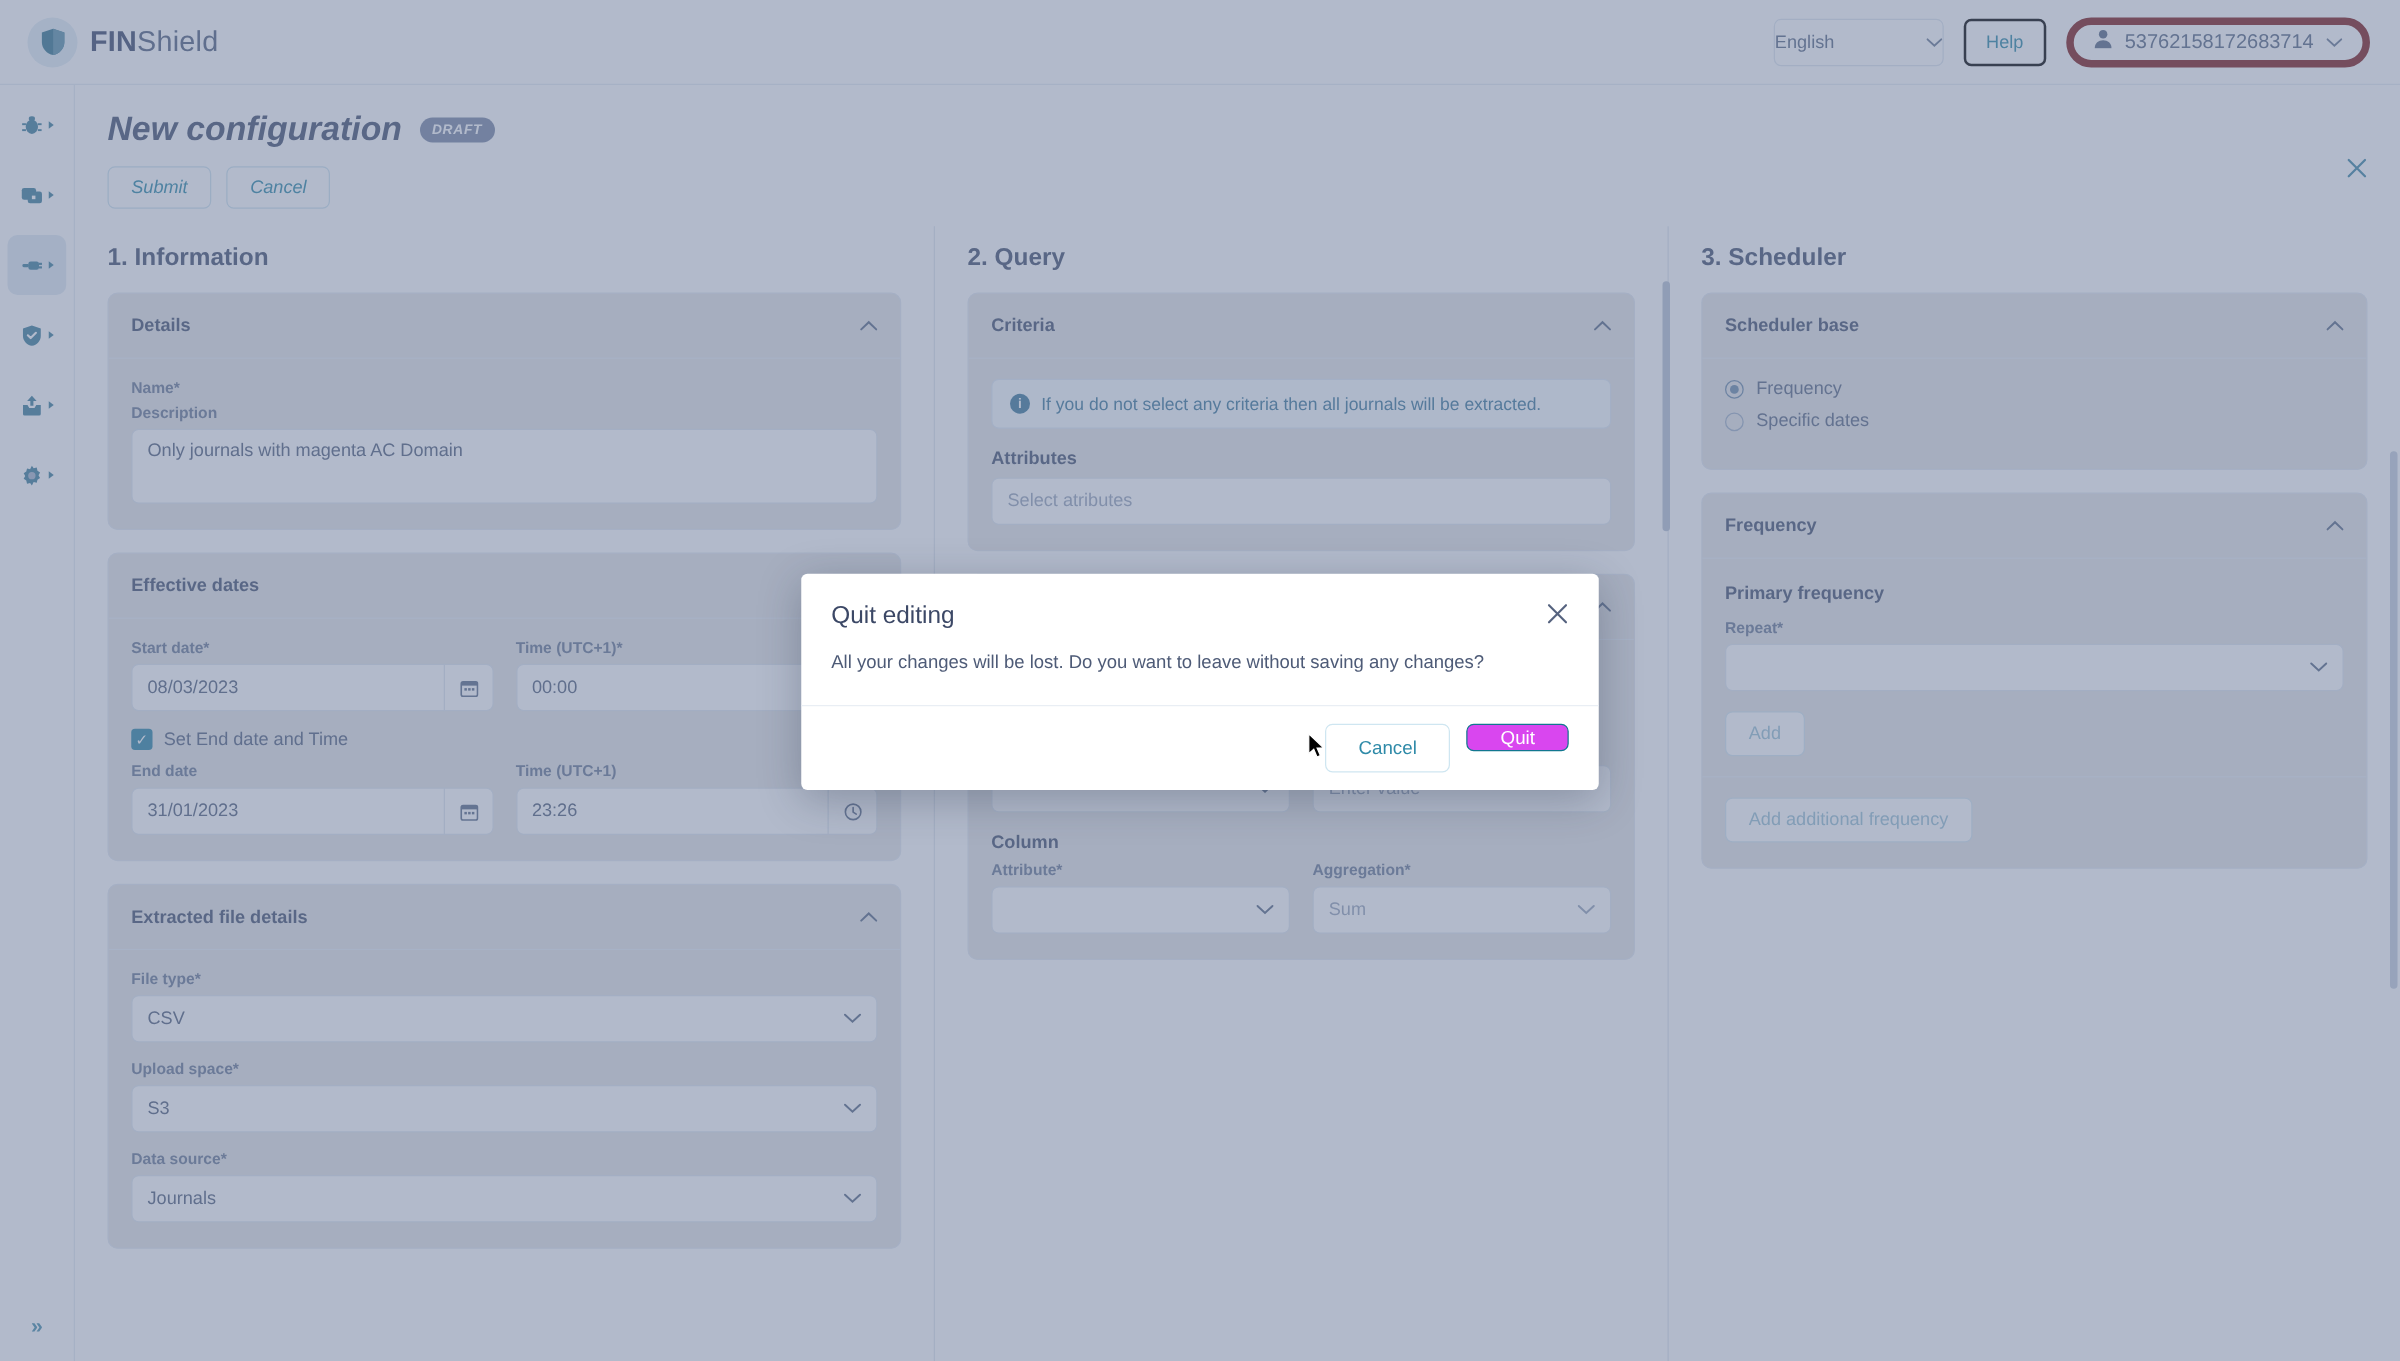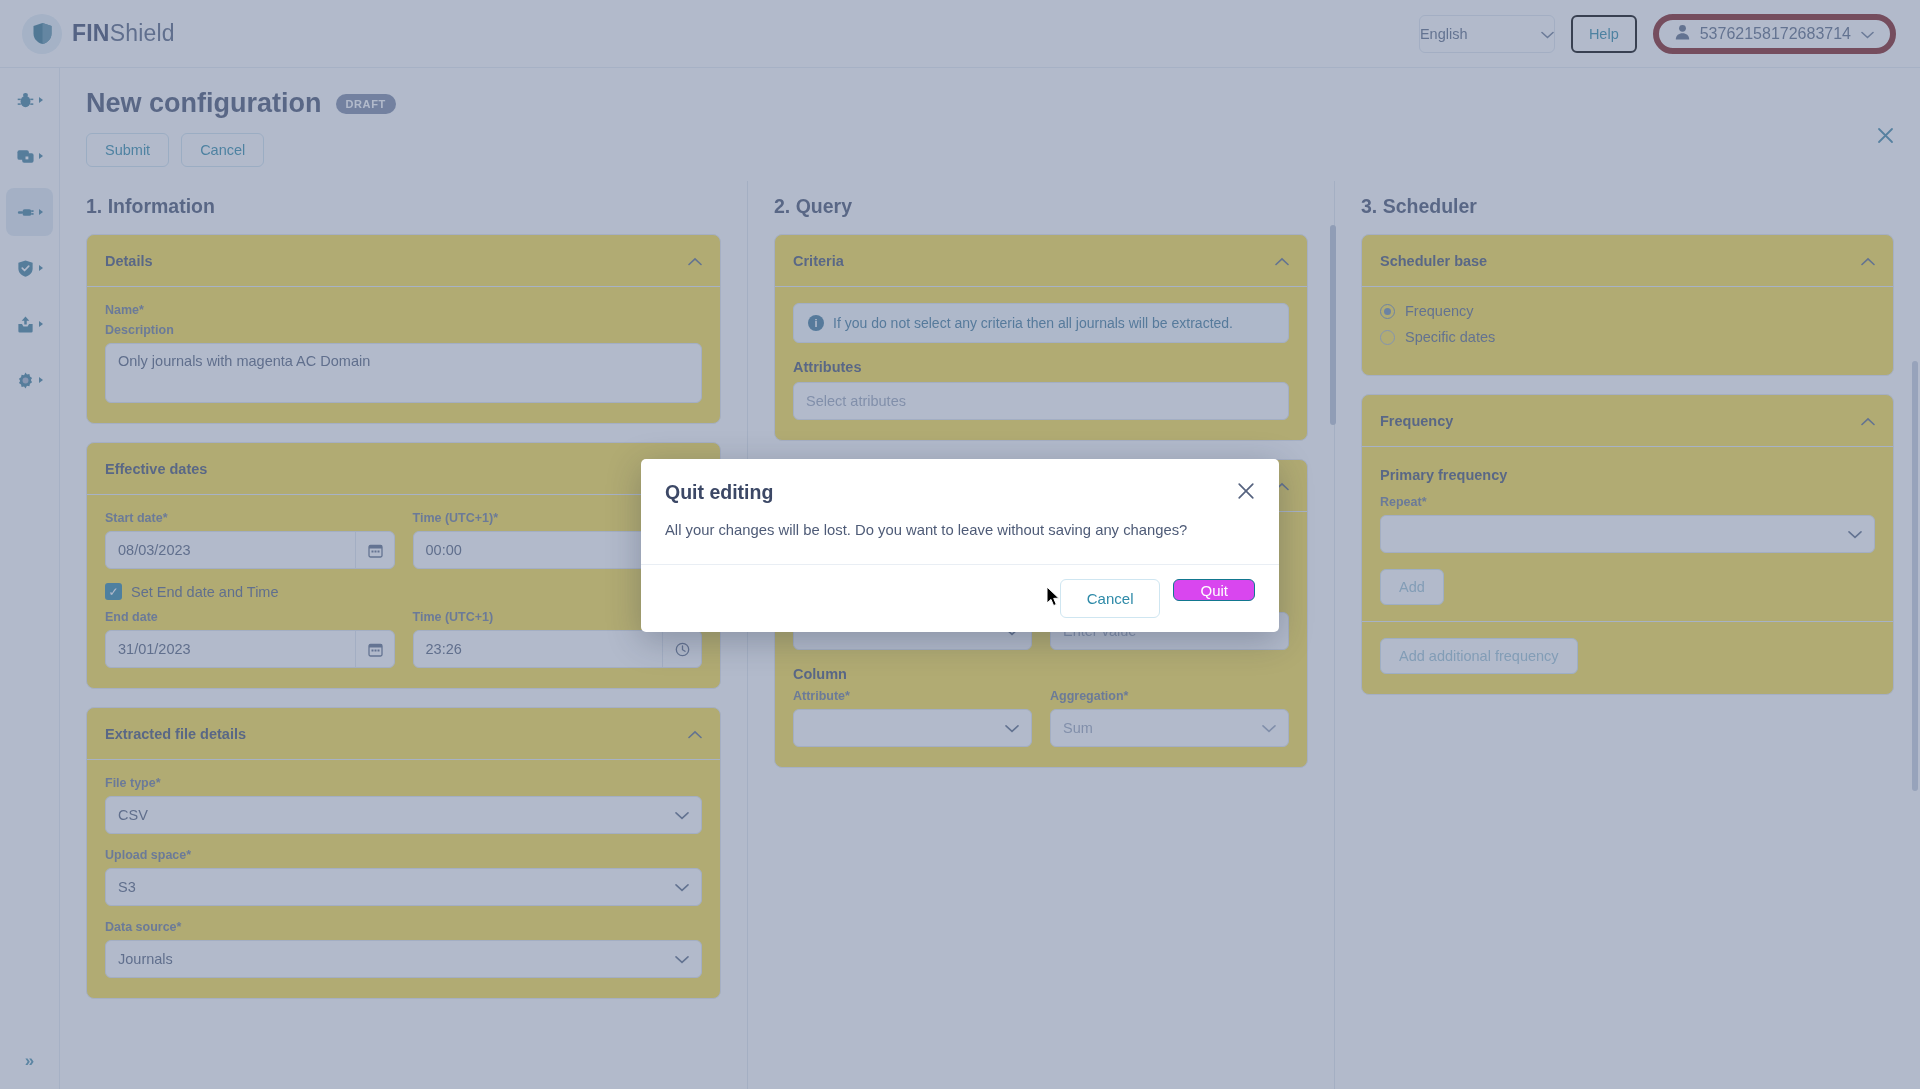--- a/index.html
+++ b/index.html
@@ -85,21 +85,21 @@
     position: absolute; bottom: 18px; left: 0; right: 0;
     display: flex; justify-content: center; color: #4a90ac;
     font-size: 17px; font-weight: bold;
   }
 
   
   .content {
     position: absolute; top: 68px; left: 60px; right: 0; bottom: 0;
     background: #fff; overflow: hidden;
   }
-  .page-head { padding: 20px 26px 0 26px; position: relative; }
+  .page-head { padding: 20px 26px 0 26px; position: relative; font-style: italic; }
   .page-title-row { display: flex; align-items: center; gap: 14px; }
   .page-title { font-size: 27px; font-weight: bold; color: #46536f; }
   .draft-badge {
     background: #7b89a6; color: #fff; font-size: 11px; font-weight: bold;
     letter-spacing: .6px; padding: 4px 10px; border-radius: 10px;
   }
   .action-row { display: flex; gap: 12px; margin-top: 14px; }
   .btn-outline {
     height: 34px; padding: 0 18px; border: 1px solid #cfe4ef; border-radius: 6px;
     background: #fff; color: #2e8aa8; font-size: 14.5px;
@@ -116,21 +116,21 @@
   .col { padding: 0 26px; position: relative; }
   .col-1 { width: 687px; }
   .col-2 { width: 588px; border-left: 1px solid #e2e8ef; border-right: 1px solid #e2e8ef; }
   .col-3 { flex: 1; }
   .col-h {
     font-size: 19.5px; font-weight: bold; color: #46536f;
     padding: 14px 0 16px 0;
   }
   .card {
     border: 1px solid #e3e9f0; border-radius: 8px; margin-bottom: 18px;
-    background: #fde047;
+    background: #e5e5e5;
   }
   .card-head {
     height: 52px; display: flex; align-items: center;
     padding: 0 18px; font-size: 14.5px; font-weight: bold; color: #46536f;
     border-bottom: 1px solid #e9eef4;
   }
   .card-head .chev-up { margin-left: auto; color: #5a6b86; }
   .card-body { padding: 16px 18px 20px 18px; }
 
   .field-label { font-size: 12.5px; color: #6b7a95; margin-bottom: 6px; font-weight: bold; }
@@ -202,21 +202,21 @@
   .modal {
     position: absolute; z-index: 60;
     left: 641px; top: 459px; width: 638px;
     background: #fff; border-radius: 5px;
     box-shadow: 0 8px 34px rgba(30,40,60,0.28);
     overflow: hidden;
   }
   .modal-head {
     display: flex; align-items: center; padding: 22px 24px 18px 24px;
   }
-  .modal-title { font-size: 19.5px; font-weight: bold; color: #3c4866; }
+  .modal-title { font-size: 19.5px; font-weight: normal; color: #3c4866; }
   .modal-x { margin-left: auto; color: #56637f; font-size: 20px; line-height: 1; }
   .modal-body {
     padding: 0 24px 26px 24px; font-size: 14.8px; color: #4e5b77;
   }
   .modal-foot {
     border-top: 1px solid #e9eef4;
     padding: 14px 24px; display: flex; justify-content: flex-end; gap: 13px;
   }
   .btn-cancel {
     height: 39px; padding: 0 26px; border: 1px solid #cfe6f1; border-radius: 6px;

